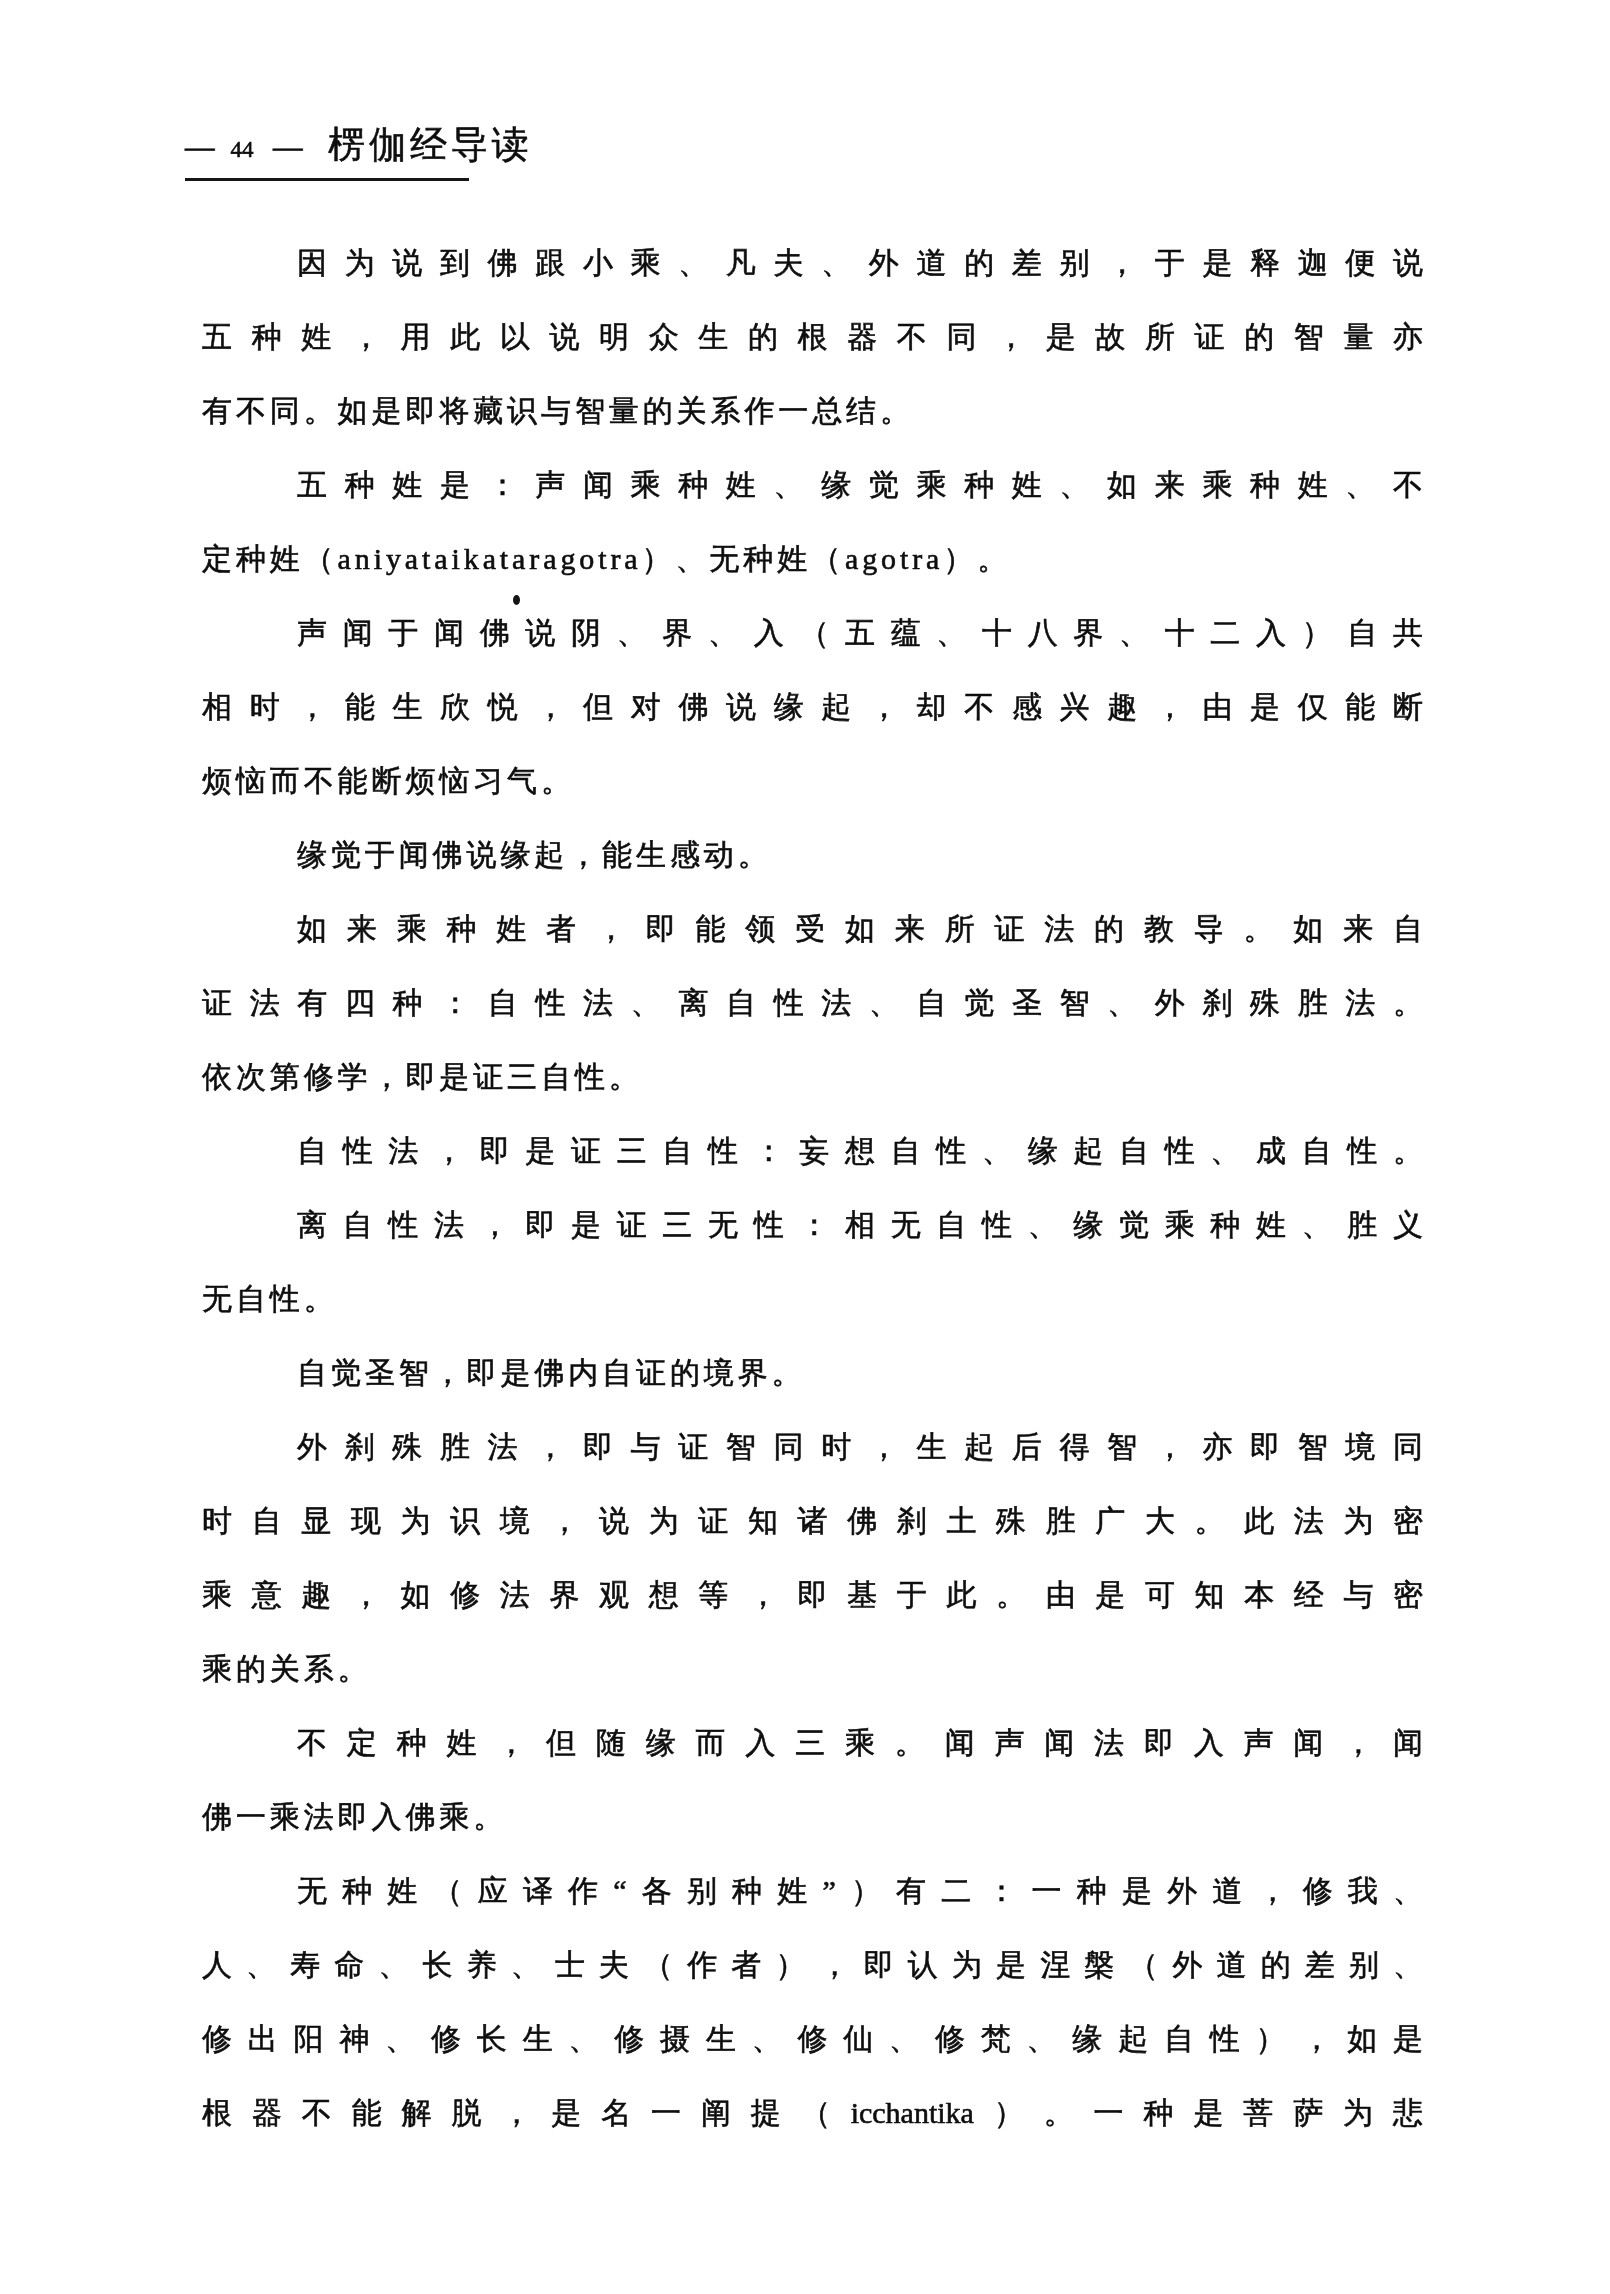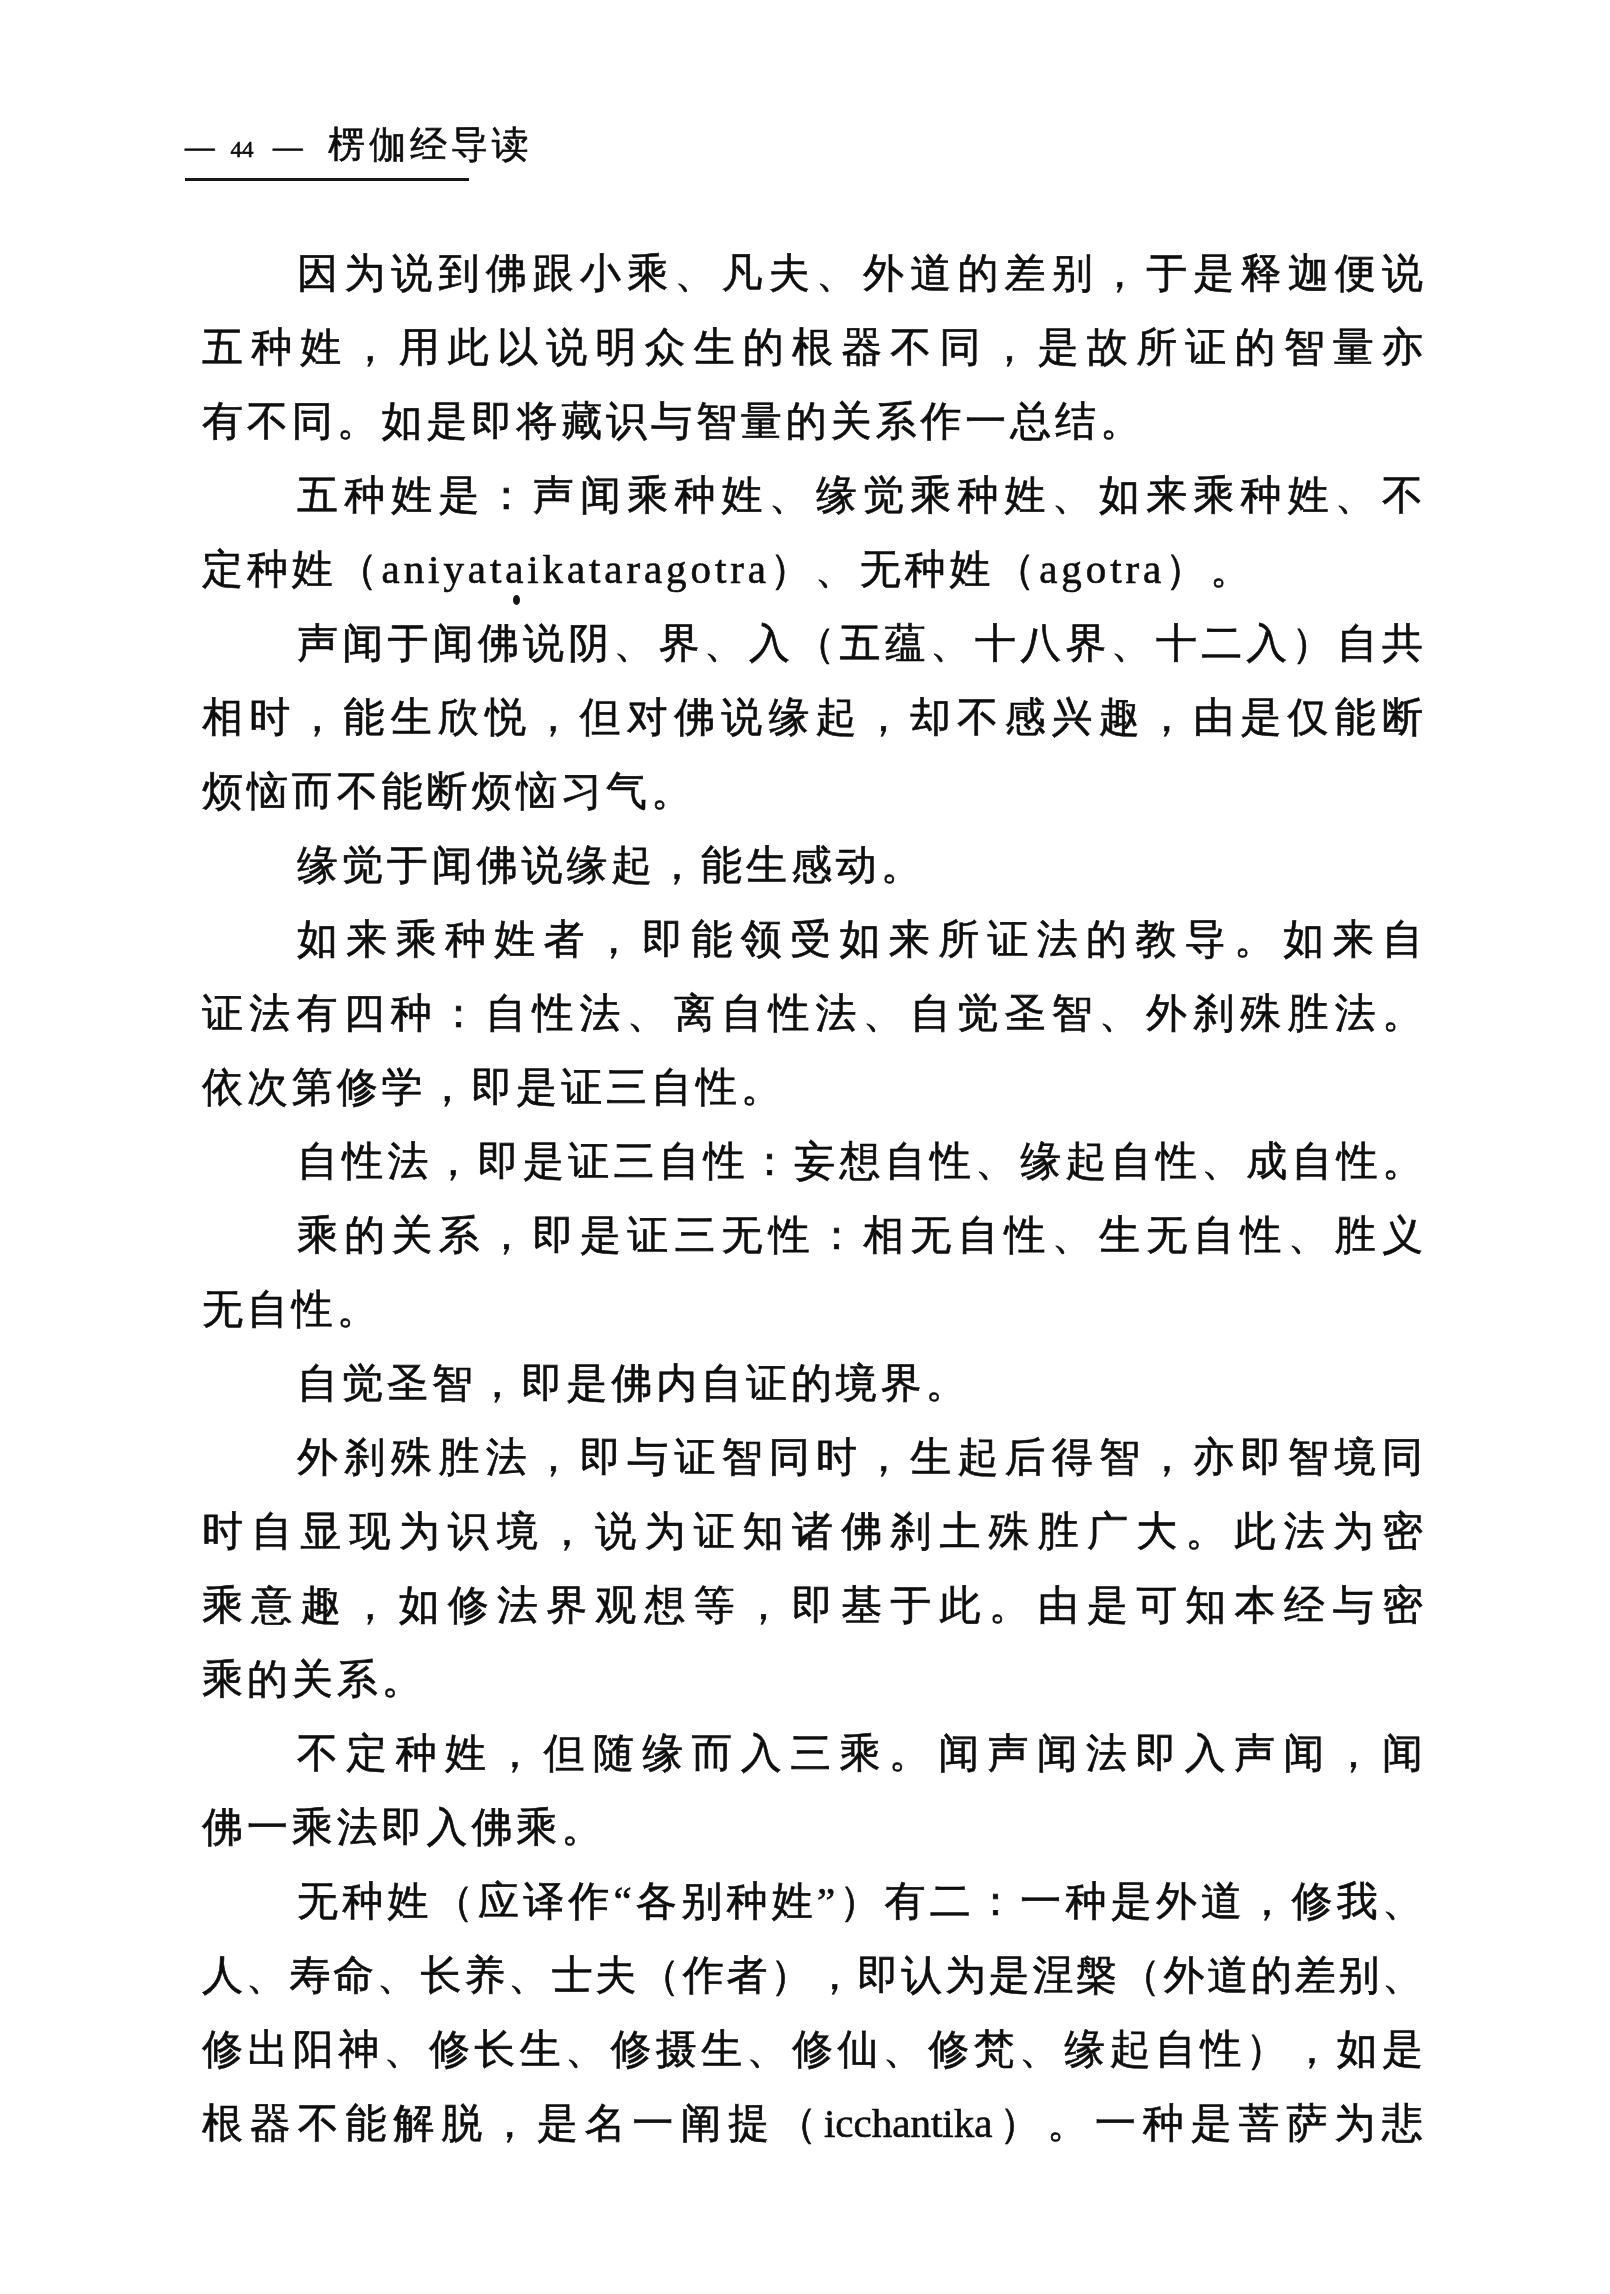--- a/index.html
+++ b/index.html
@@ -22,23 +22,23 @@
     font-size:29.6px;line-height:33px;
     border-bottom:3.9px solid #161616;
     padding-bottom:11.8px;
     white-space:nowrap;
   }
   .header .dash{letter-spacing:0;}
   .header .num{margin:0 19.7px 0 15.8px;font-size:23px;}
   .header .title{margin-left:25.6px;font-size:37px;letter-spacing:3.9px;}
   
   .body{
-    position:absolute;left:202px;top:236px;
+    position:absolute;left:202px;top:226px;
     width:1221px;
-    font-size:41px;
+    font-size:30px;
   }
   .line{
     height:74px;line-height:74px;
     letter-spacing:3.9px;
     white-space:nowrap;
   }
   .line.fill{
     letter-spacing:0;
     white-space:normal;
     text-align:justify;
@@ -70,21 +70,21 @@
       <div class="line indent fill"><span class="song">五种姓是：声闻乘种姓、缘觉乘种姓、如来乘种姓、不</span></div>
       <div class="line"><span class="song">定种姓（aniyataikataragotra）、无种姓（agotra）。</span></div>
       <div class="line indent fill"><span class="song">声闻于闻佛说阴、界、入（五蕴、十八界、十二入）自共</span></div>
       <div class="line fill"><span class="song">相时，能生欣悦，但对佛说缘起，却不感兴趣，由是仅能断</span></div>
       <div class="line"><span class="song">烦恼而不能断烦恼习气。</span></div>
       <div class="line indent"><span class="song">缘觉于闻佛说缘起，能生感动。</span></div>
       <div class="line indent fill"><span class="song">如来乘种姓者，即能领受如来所证法的教导。如来自</span></div>
       <div class="line fill"><span class="song">证法有四种：自性法、离自性法、自觉圣智、外刹殊胜法。</span></div>
       <div class="line"><span class="song">依次第修学，即是证三自性。</span></div>
       <div class="line indent fill"><span class="song">自性法，即是证三自性：妄想自性、缘起自性、成自性。</span></div>
-      <div class="line indent fill"><span class="song">乘的关系，即是证三无性：相无自性、生无自性、胜义</span></div>
+      <div class="line indent fill"><span class="song">离自性法，即是证三无性：相无自性、缘觉乘种姓、胜义</span></div>
       <div class="line"><span class="song">无自性。</span></div>
       <div class="line indent"><span class="song">自觉圣智，即是佛内自证的境界。</span></div>
       <div class="line indent fill"><span class="song">外刹殊胜法，即与证智同时，生起后得智，亦即智境同</span></div>
       <div class="line fill"><span class="song">时自显现为识境，说为证知诸佛刹土殊胜广大。此法为密</span></div>
       <div class="line fill"><span class="song">乘意趣，如修法界观想等，即基于此。由是可知本经与密</span></div>
       <div class="line"><span class="song">乘的关系。</span></div>
       <div class="line indent fill"><span class="song">不定种姓，但随缘而入三乘。闻声闻法即入声闻，闻</span></div>
       <div class="line"><span class="song">佛一乘法即入佛乘。</span></div>
       <div class="line indent fill"><span class="song">无种姓（</span><span class="kai">应译作“各别种姓”</span><span class="song">）有二：一种是外道，修我、</span></div>
       <div class="line fill"><span class="song">人、寿命、长养、士夫（</span><span class="kai">作者</span><span class="song">），即认为是涅槃（</span><span class="kai">外道的差别、</span></div>

